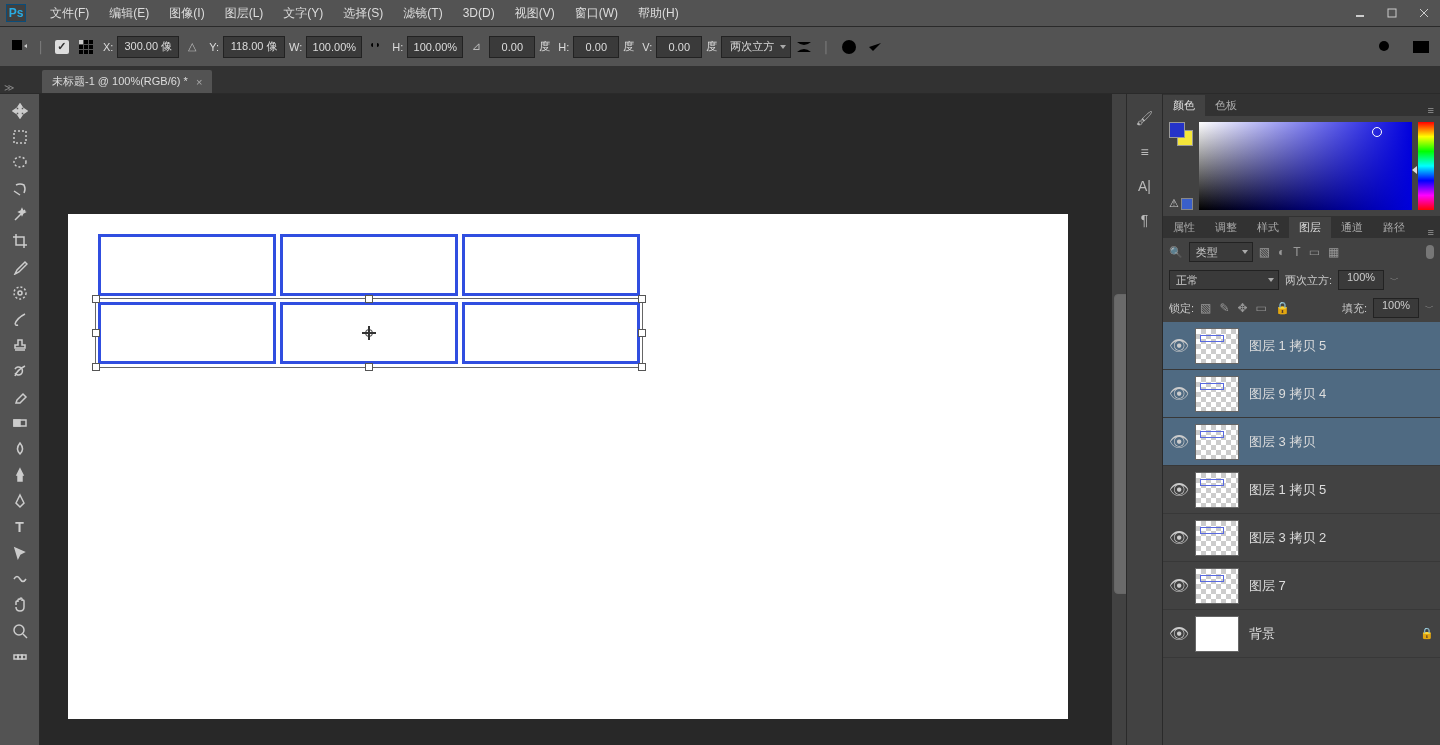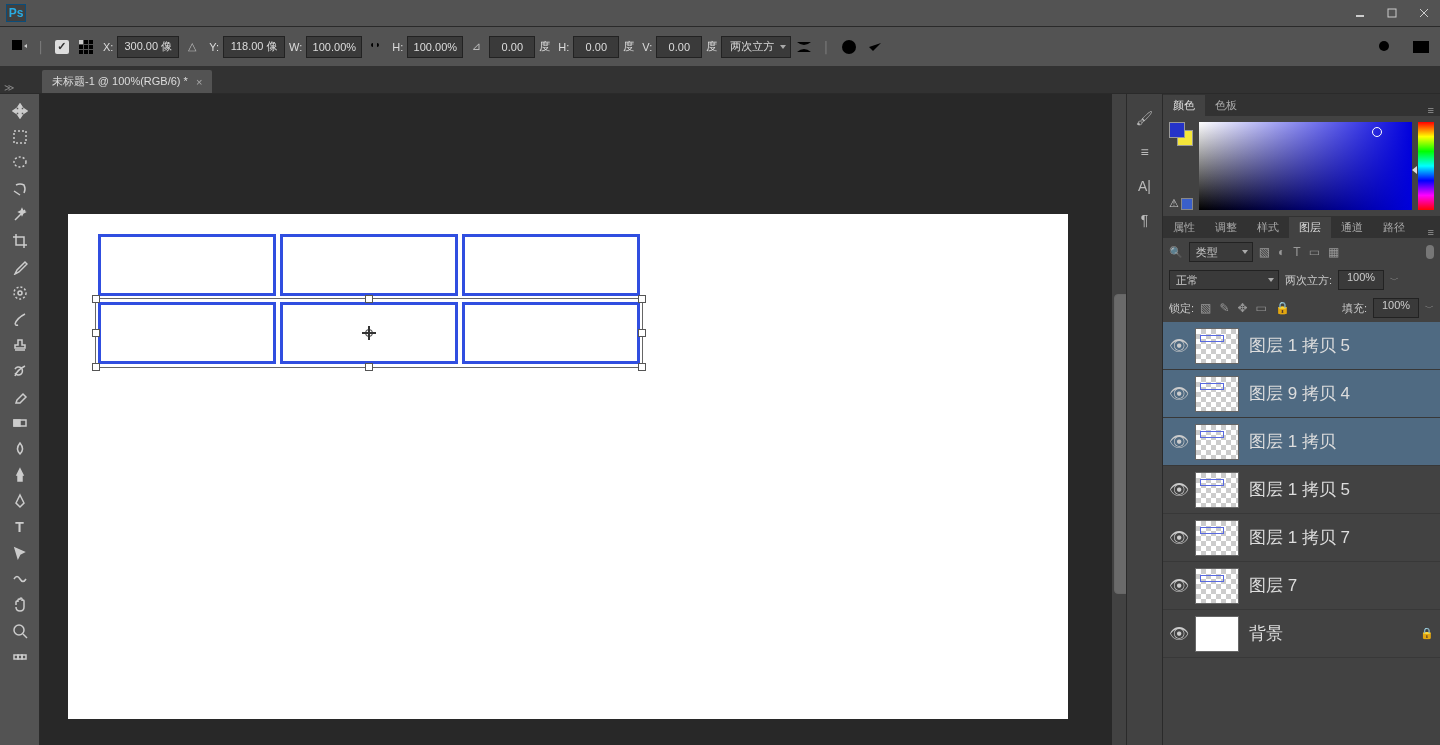--- a/index.html
+++ b/index.html
@@ -75,28 +75,41 @@
 .lg-row .drop::after { content:""; position:absolute; right:4px; width:0; height:0; border-left:3px solid transparent; border-right:3px solid transparent; border-top:4px solid #aaa; }
 .lg-row .pct { background:#3a3a3a; border:1px solid #222; width:46px; height:20px; text-align:center; }
 .lg-icons { display:flex; gap:8px; color:#999; font-size:12px; }
 .layer-list { flex:1; overflow:auto; background:#424242; }
 .layer { height:48px; display:flex; align-items:center; padding:0 6px; border-bottom:1px solid #383838; gap:10px; }
 .layer.sel { background:#4f6a82; }
 .eye { width:16px; color:#ccc; text-align:center; }
 .thumb { width:44px; height:36px; background:repeating-conic-gradient(#ccc 0 25%, #fff 0 50%) 0 0/10px 10px; border:1px solid #666; position:relative; }
 .thumb .mini { position:absolute; left:4px; top:6px; width:24px; height:7px; border:1px solid #5869e0; }
 .thumb.white { background:#fff; }
-.lname { color:#ddd; font-size:17px; flex:1; }
+.lname { color:#ddd; font-size:13px; flex:1; }
 .lock { color:#bbb; font-size:11px; }
 </style>
 </head>
 <body>
 
 <div class="menubar">
   <div class="ps-icon">Ps</div>
+  <div id="menu-items" style="display:flex;margin-left:14px;">
+      <div class="menuitem">文件(F)</div>
+      <div class="menuitem">编辑(E)</div>
+      <div class="menuitem">图像(I)</div>
+      <div class="menuitem">图层(L)</div>
+      <div class="menuitem">文字(Y)</div>
+      <div class="menuitem">选择(S)</div>
+      <div class="menuitem">滤镜(T)</div>
+      <div class="menuitem">3D(D)</div>
+      <div class="menuitem">视图(V)</div>
+      <div class="menuitem">窗口(W)</div>
+      <div class="menuitem">帮助(H)</div>
+    </div>
   <div class="win-ctrls">
     <div class="win-btn">
         <svg width="12" height="12">
           <line x1="2" y1="9" x2="10" y2="9" stroke-width="2"></line>
         </svg>
       </div>
     <div class="win-btn">
         <svg width="12" height="12">
           <rect x="2" y="2" width="8" height="8"></rect>
         </svg>
@@ -432,35 +445,35 @@
           <div class="thumb">
             <div class="mini"></div>
           </div>
           <div class="lname">图层 9 拷贝 4</div>
         </div>
         <div class="layer sel">
           <div class="eye">👁</div>
           <div class="thumb">
             <div class="mini"></div>
           </div>
-          <div class="lname">图层 1 拷贝</div>
+          <div class="lname">图层 3 拷贝</div>
         </div>
         <div class="layer">
           <div class="eye">👁</div>
           <div class="thumb">
             <div class="mini"></div>
           </div>
           <div class="lname">图层 1 拷贝 5</div>
         </div>
         <div class="layer">
           <div class="eye">👁</div>
           <div class="thumb">
             <div class="mini"></div>
           </div>
-          <div class="lname">图层 1 拷贝 7</div>
+          <div class="lname">图层 3 拷贝 2</div>
         </div>
         <div class="layer">
           <div class="eye">👁</div>
           <div class="thumb">
             <div class="mini"></div>
           </div>
           <div class="lname">图层 7</div>
         </div>
         <div class="layer">
           <div class="eye">👁</div>

